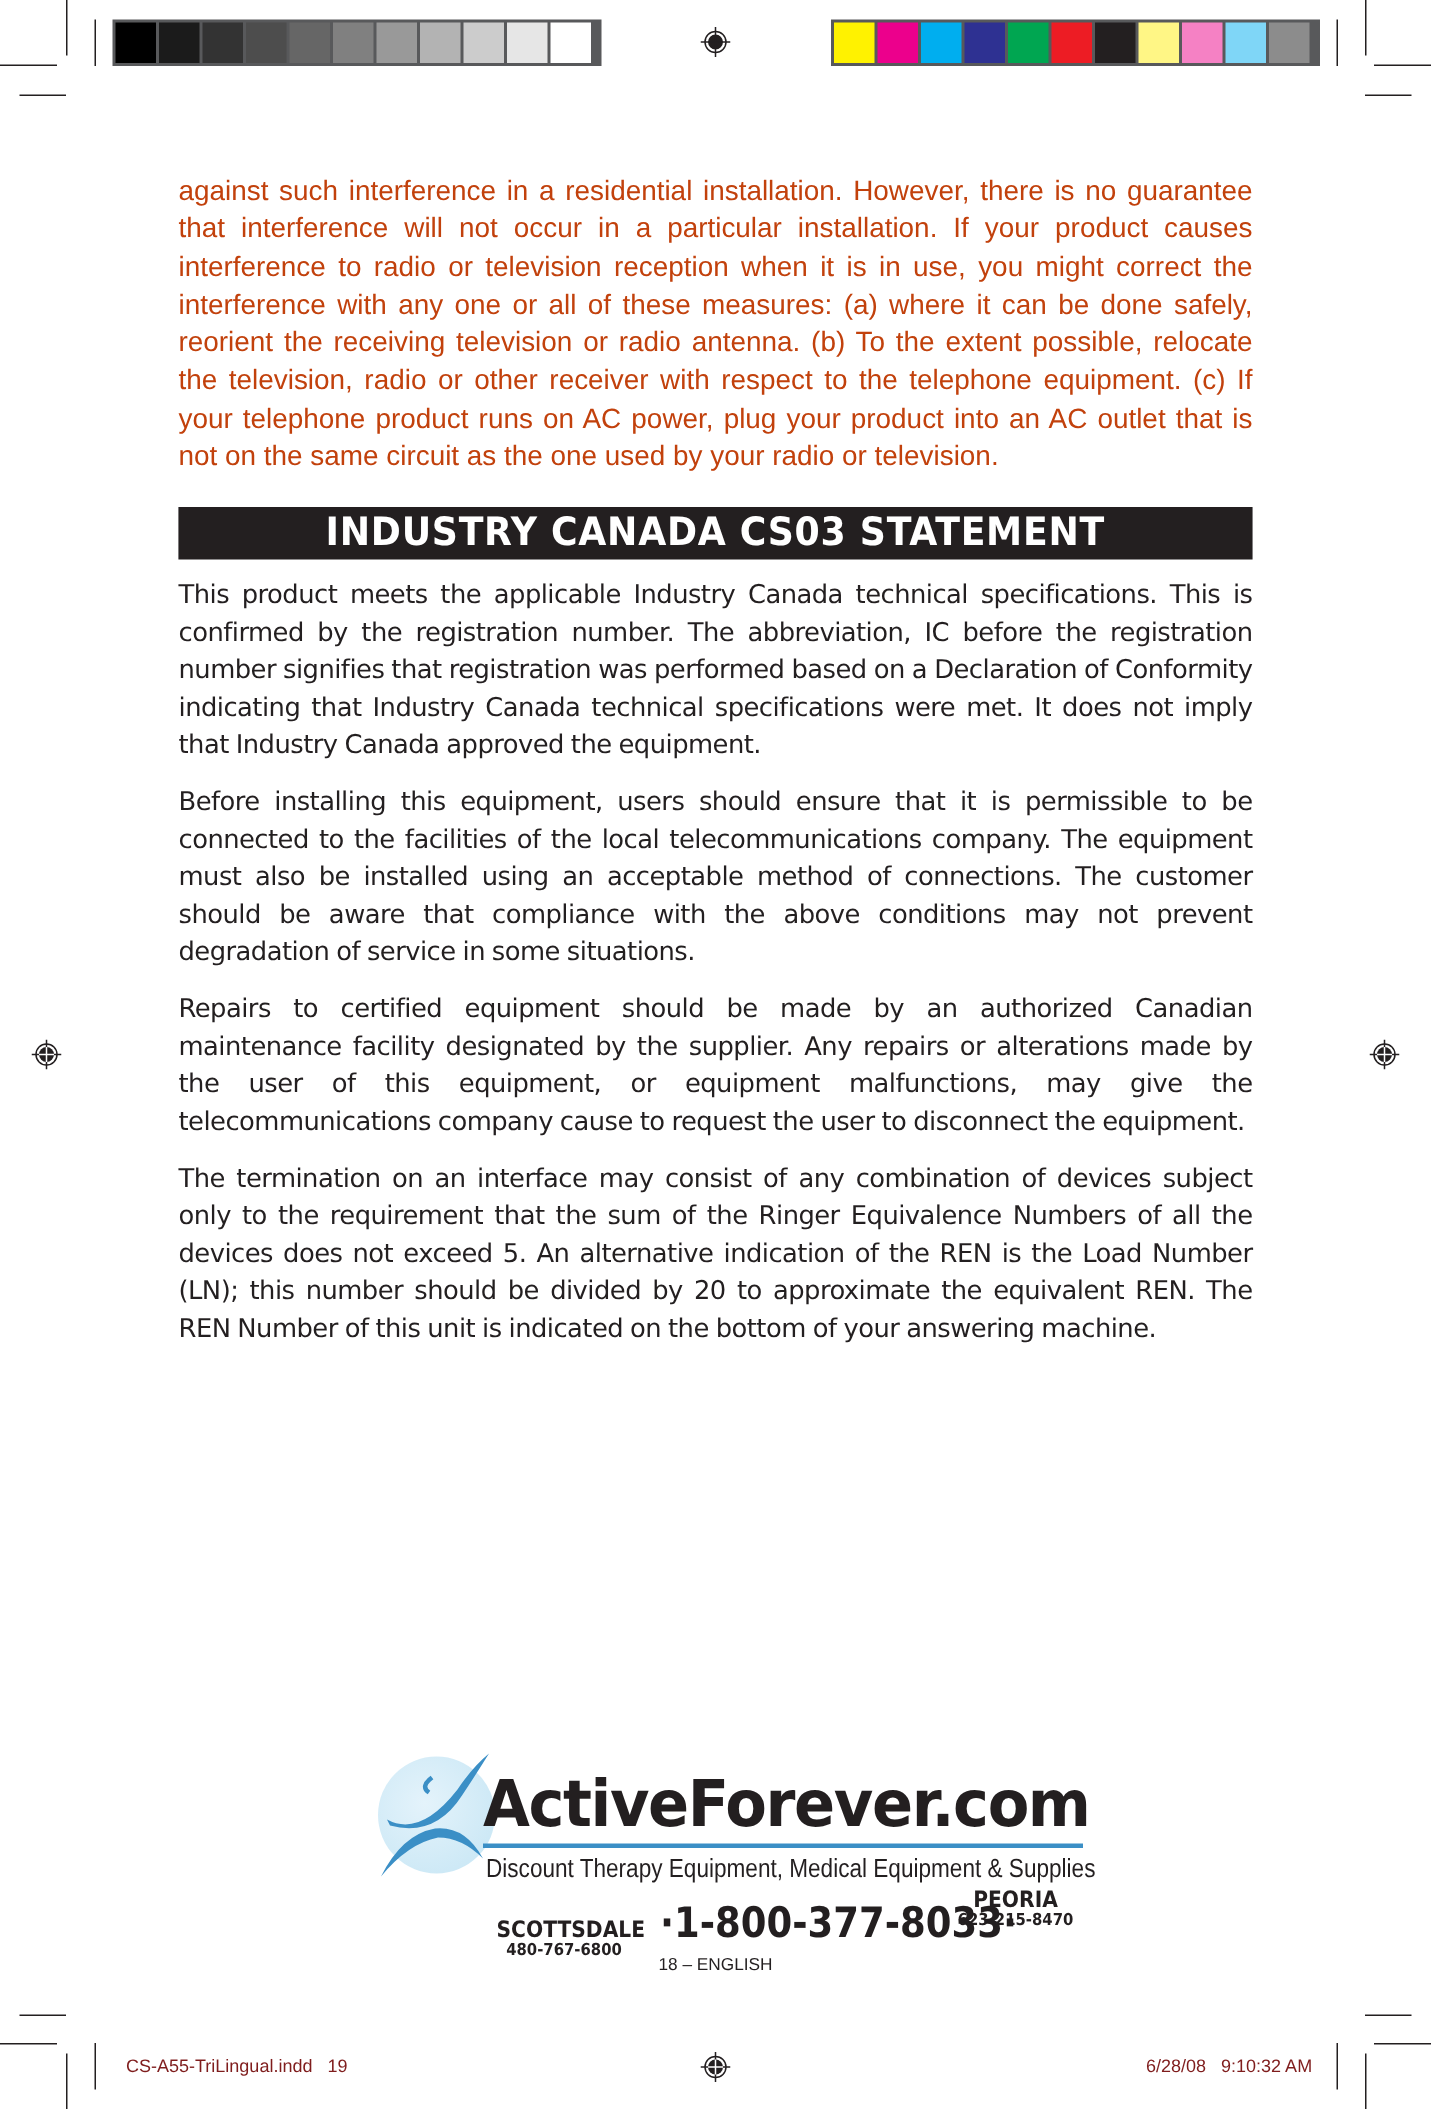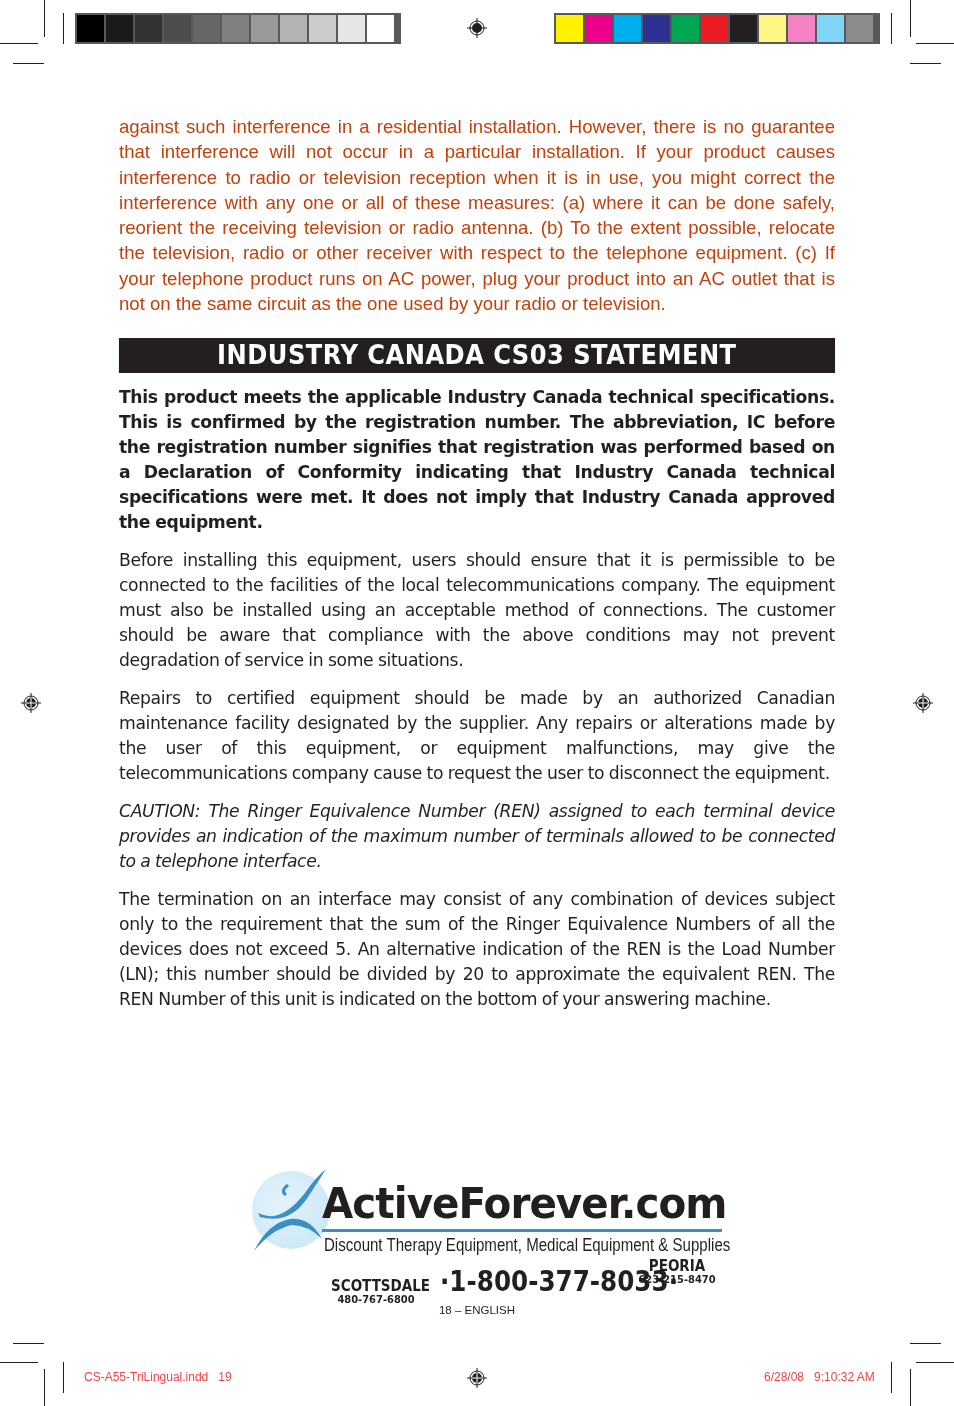--- a/index.html
+++ b/index.html
@@ -13,34 +13,34 @@
     .swatch { width: 27px; height: 100%; }
     
     .reg { position: absolute; width: 20px; height: 20px; }
     
     .content { position: absolute; left: 119px; top: 114px; width: 716px; }
     .fcc { font-family: "Liberation Sans", sans-serif; font-size: 18.6px; line-height: 25.3px; text-align: justify; margin: 0; color: #c2410c; }
     .heading { margin-top: 22px; height: 35px; background: #231f20; color: #ffffff; text-align: center;
       font-family: "DejaVu Sans", sans-serif; font-weight: bold; font-size: 26px; line-height: 35px; letter-spacing: 0.5px; transform: scaleX(0.93); transform-origin: center; width: 107.5%; margin-left: -3.75%; }
     .ic { font-family: "DejaVu Sans", sans-serif; font-size: 17.2px; line-height: 25px; text-align: justify; margin: 0; color: #231f20; letter-spacing: -0.35px; word-spacing: -0.5px; }
     .ic + .ic { margin-top: 13px; }
-    .first-ic { margin-top: 12px; font-weight: bold; }
+    .first-ic { margin-top: 12px; }
     .ital { font-style: italic; }
     
     .logo { position: absolute; left: 250px; top: 1163px; width: 475px; height: 136px; }
     .logo-circle { position: absolute; left: 2px; top: 8px; width: 78px; height: 78px; border-radius: 50%; background: radial-gradient(circle at 40% 40%, #e4f3fb, #c5e5f4); }
     .logo-title { position: absolute; left: 72px; top: 16px; font-family: "DejaVu Sans", sans-serif; font-weight: bold; font-size: 43px; line-height: 48px; color: #231f20; letter-spacing: -1px; transform: scaleX(0.94); transform-origin: left; }
     .logo-rule { position: absolute; left: 72px; top: 66px; width: 400px; height: 3px; background: #3b8fc6; }
     .logo-tag { position: absolute; left: 74px; top: 72px; font-family: "Liberation Sans", sans-serif; font-size: 17.5px; color: #231f20; transform: scaleX(0.86); transform-origin: left; white-space: nowrap; }
     .loc { position: absolute; font-family: "DejaVu Sans", sans-serif; font-weight: bold; color: #231f20; text-align: center; }
     .loc .name { font-size: 15px; line-height: 15px; display: block; transform: scaleX(0.9); }
     .loc .num { font-size: 11px; line-height: 12px; display: block; transform: scaleX(0.9); }
     .phone { position: absolute; left: 190px; top: 104px; font-family: "DejaVu Sans", sans-serif; font-weight: bold; font-size: 28px; line-height: 30px; color: #231f20; white-space: nowrap; transform: scaleX(0.88); transform-origin: left; }
     .pagenum { position: absolute; left: 0; width: 954px; top: 1304px; text-align: center; font-family: "Liberation Sans", sans-serif; font-size: 11.5px; color: #231f20; }
-    .slug { position: absolute; top: 1370px; font-family: "Liberation Sans", sans-serif; font-size: 12px; color: #ef4444; }
+    .slug { position: absolute; top: 1370px; font-family: "Liberation Sans", sans-serif; font-size: 12px; color: #7f1d1d; }
   </style>
 </head>
 <body>
 
 <div class="vline" style="left:44px; top:0; height:37px;"></div>
 <div class="hline" style="left:0; top:43px; width:38px;"></div>
 <div class="vline" style="left:63px; top:13px; height:31px;"></div>
 <div class="hline" style="left:13px; top:63px; width:31px;"></div>
 
 <div class="vline" style="left:910px; top:0; height:37px;"></div>
@@ -117,21 +117,20 @@
   <line x1="10" y1="5" x2="10" y2="15" stroke="#ffffff" stroke-width="1"></line>
   <line x1="5" y1="10" x2="15" y2="10" stroke="#ffffff" stroke-width="1"></line>
 </svg>
 
 <div class="content">
   <p class="fcc">against such interference in a residential installation. However, there is no guarantee that interference will not occur in a particular installation. If your product causes interference to radio or television reception when it is in use, you might correct the interference with any one or all of these measures: (a) where it can be done safely, reorient the receiving television or radio antenna. (b) To the extent possible, relocate the television, radio or other receiver with respect to the telephone equipment. (c) If your telephone product runs on AC power, plug your product into an AC outlet that is not on the same circuit as the one used by your radio or television.</p>
   <div class="heading">INDUSTRY CANADA CS03 STATEMENT</div>
   <p class="ic first-ic">This product meets the applicable Industry Canada technical specifications. This is confirmed by the registration number. The abbreviation, IC before the registration number signifies that registration was performed based on a Declaration of Conformity indicating that Industry Canada technical specifications were met. It does not imply that Industry Canada approved the equipment.</p>
   <p class="ic">Before installing this equipment, users should ensure that it is permissible to be connected to the facilities of the local telecommunications company. The equipment must also be installed using an acceptable method of connections. The customer should be aware that compliance with the above conditions may not prevent degradation of service in some situations.</p>
   <p class="ic">Repairs to certified equipment should be made by an authorized Canadian maintenance facility designated by the supplier. Any repairs or alterations made by the user of this equipment, or equipment malfunctions, may give the telecommunications company cause to request the user to disconnect the equipment.</p>
-  <p class="ic ital">CAUTION: The Ringer Equivalence Number (REN) assigned to each terminal device provides an indication of the maximum number of terminals allowed to be connected to a telephone interface.</p>
   <p class="ic">The termination on an interface may consist of any combination of devices subject only to the requirement that the sum of the Ringer Equivalence Numbers of all the devices does not exceed 5. An alternative indication of the REN is the Load Number (LN); this number should be divided by 20 to approximate the equivalent REN. The REN Number of this unit is indicated on the bottom of your answering machine.</p>
 </div>
 
 <div class="logo">
   <div class="logo-circle"></div>
   <svg class="abs" style="left:0; top:0;" width="80" height="95" viewBox="0 0 80 95">
     <path d="M38 22 Q30 28 36 32" fill="none" stroke="#3b8fc6" stroke-width="3"></path>
     <path d="M8 50 Q30 62 55 30 Q65 15 76 6 Q66 22 58 34 Q40 62 10 54 Z" fill="#3b8fc6"></path>
     <path d="M4 88 Q18 60 40 56 Q60 54 72 76 Q58 62 42 62 Q22 66 4 88 Z" fill="#3b8fc6"></path>
   </svg>

